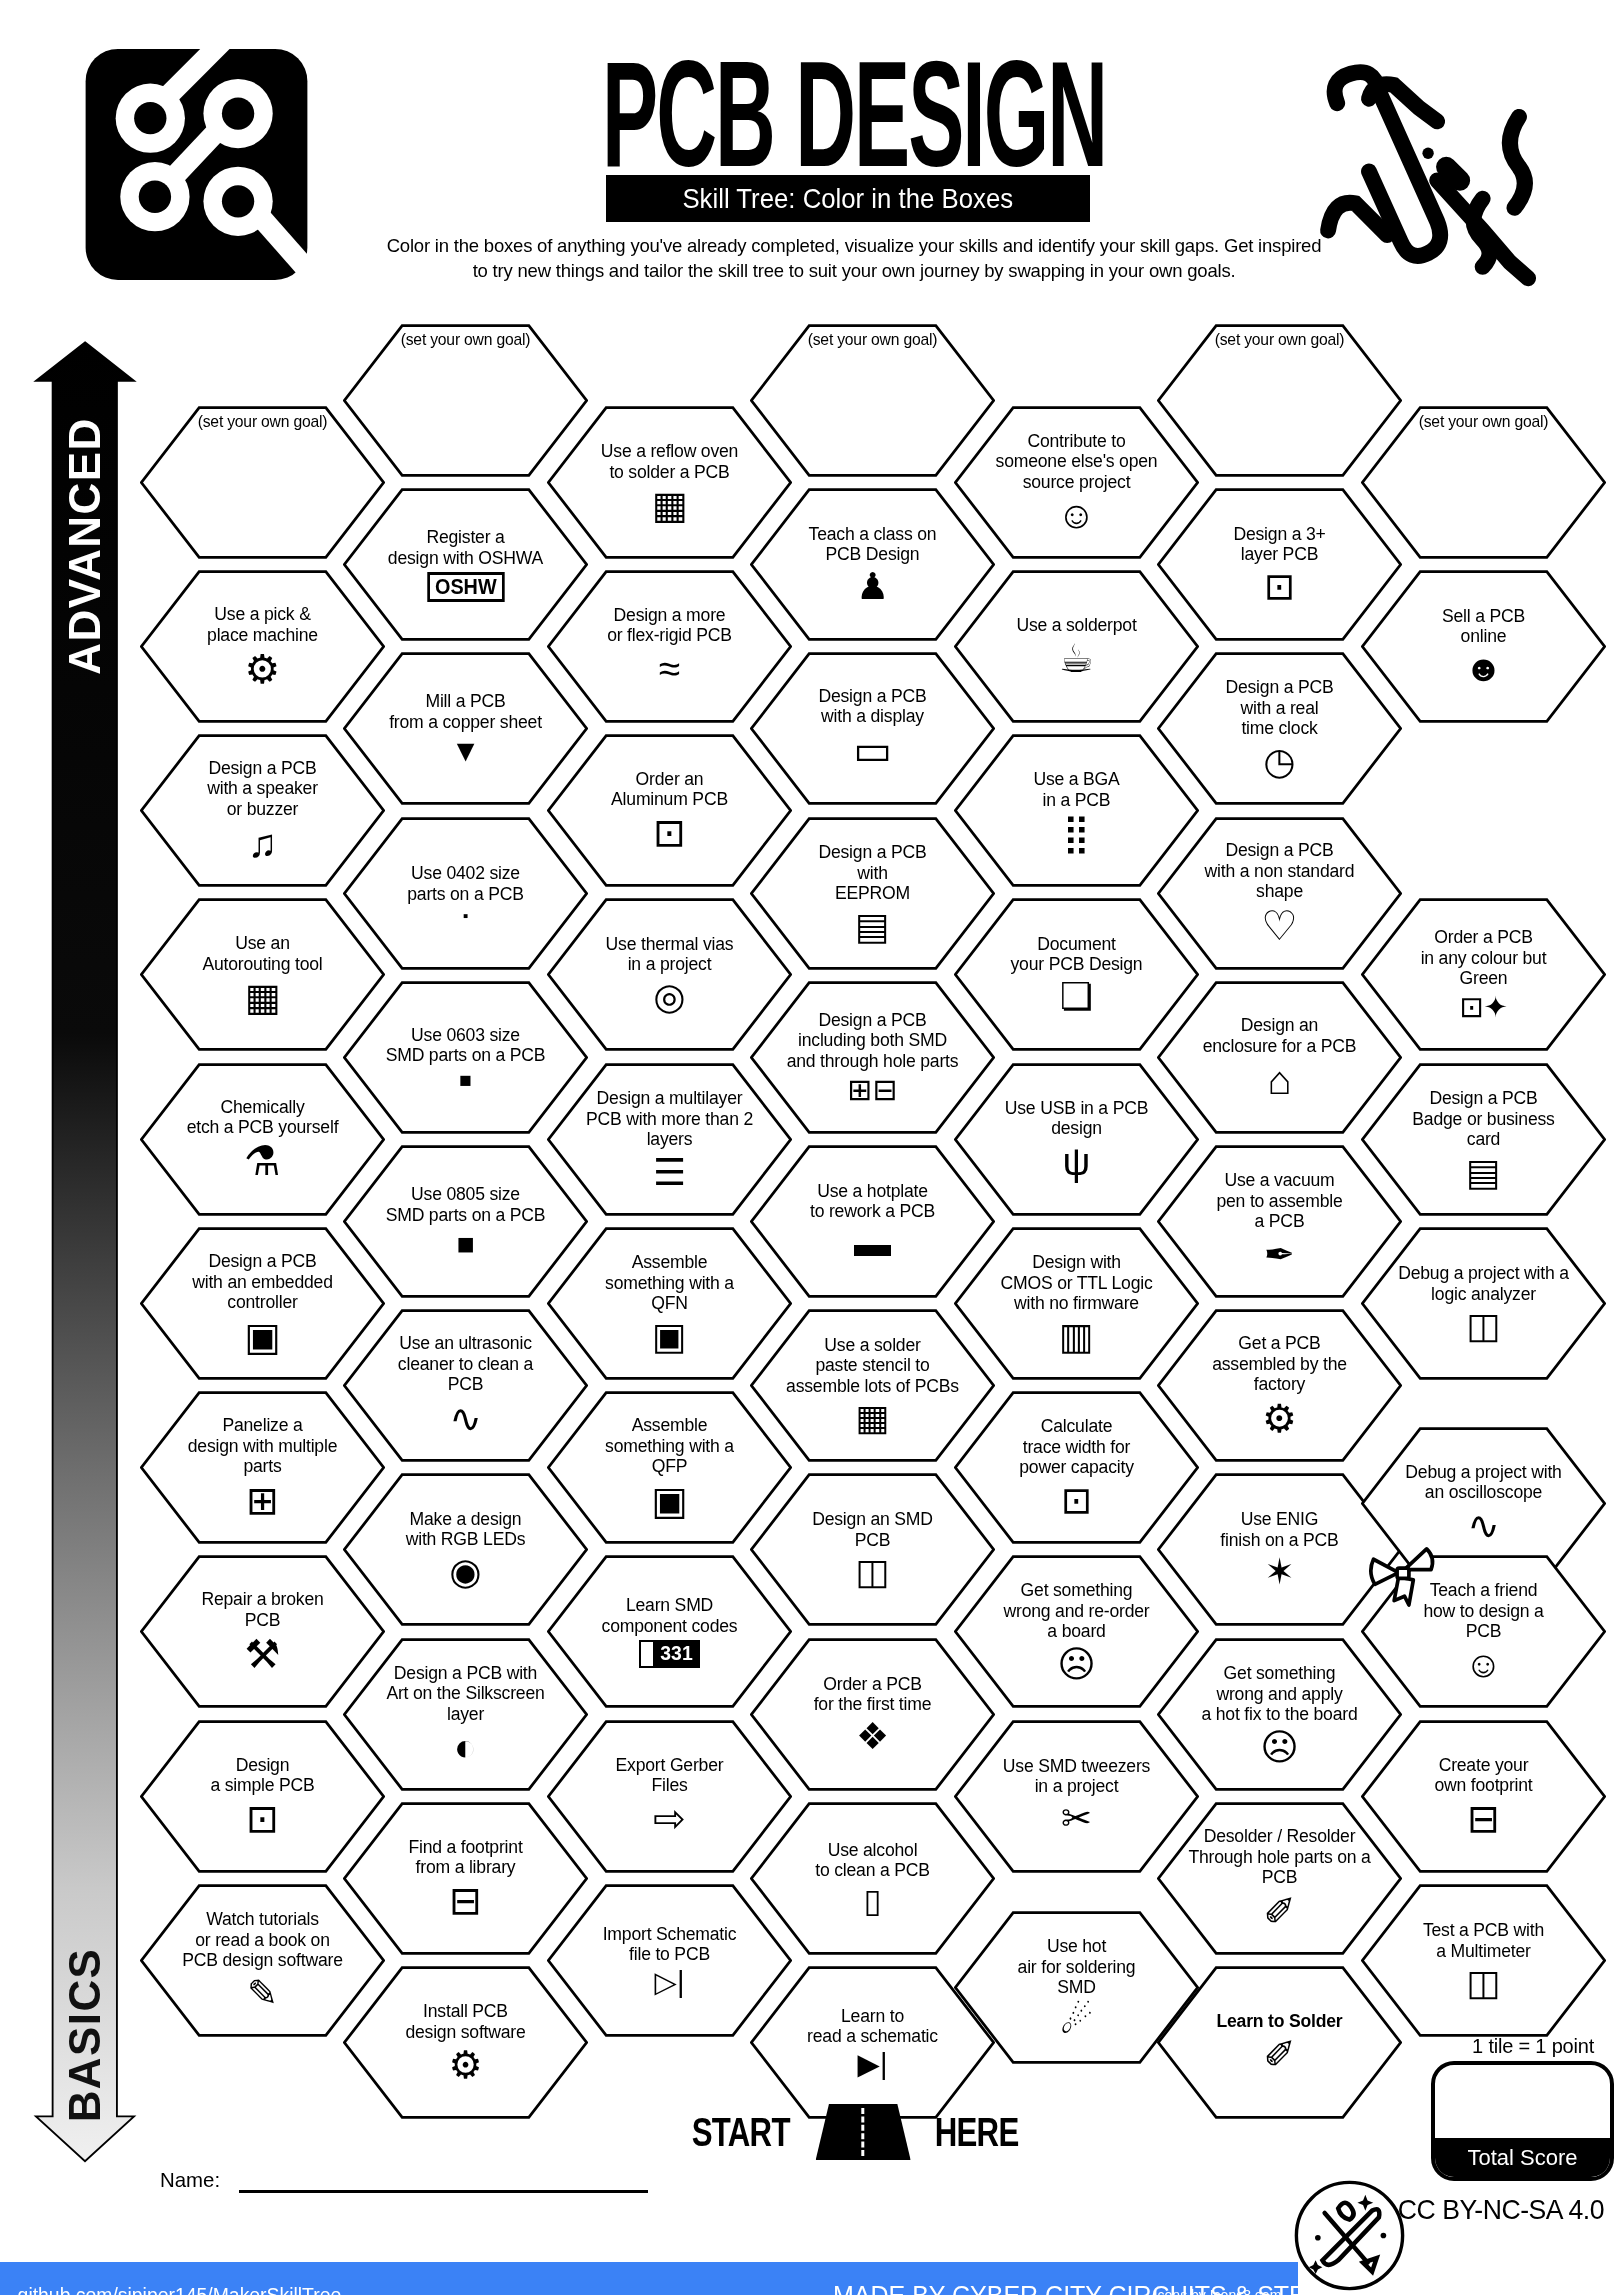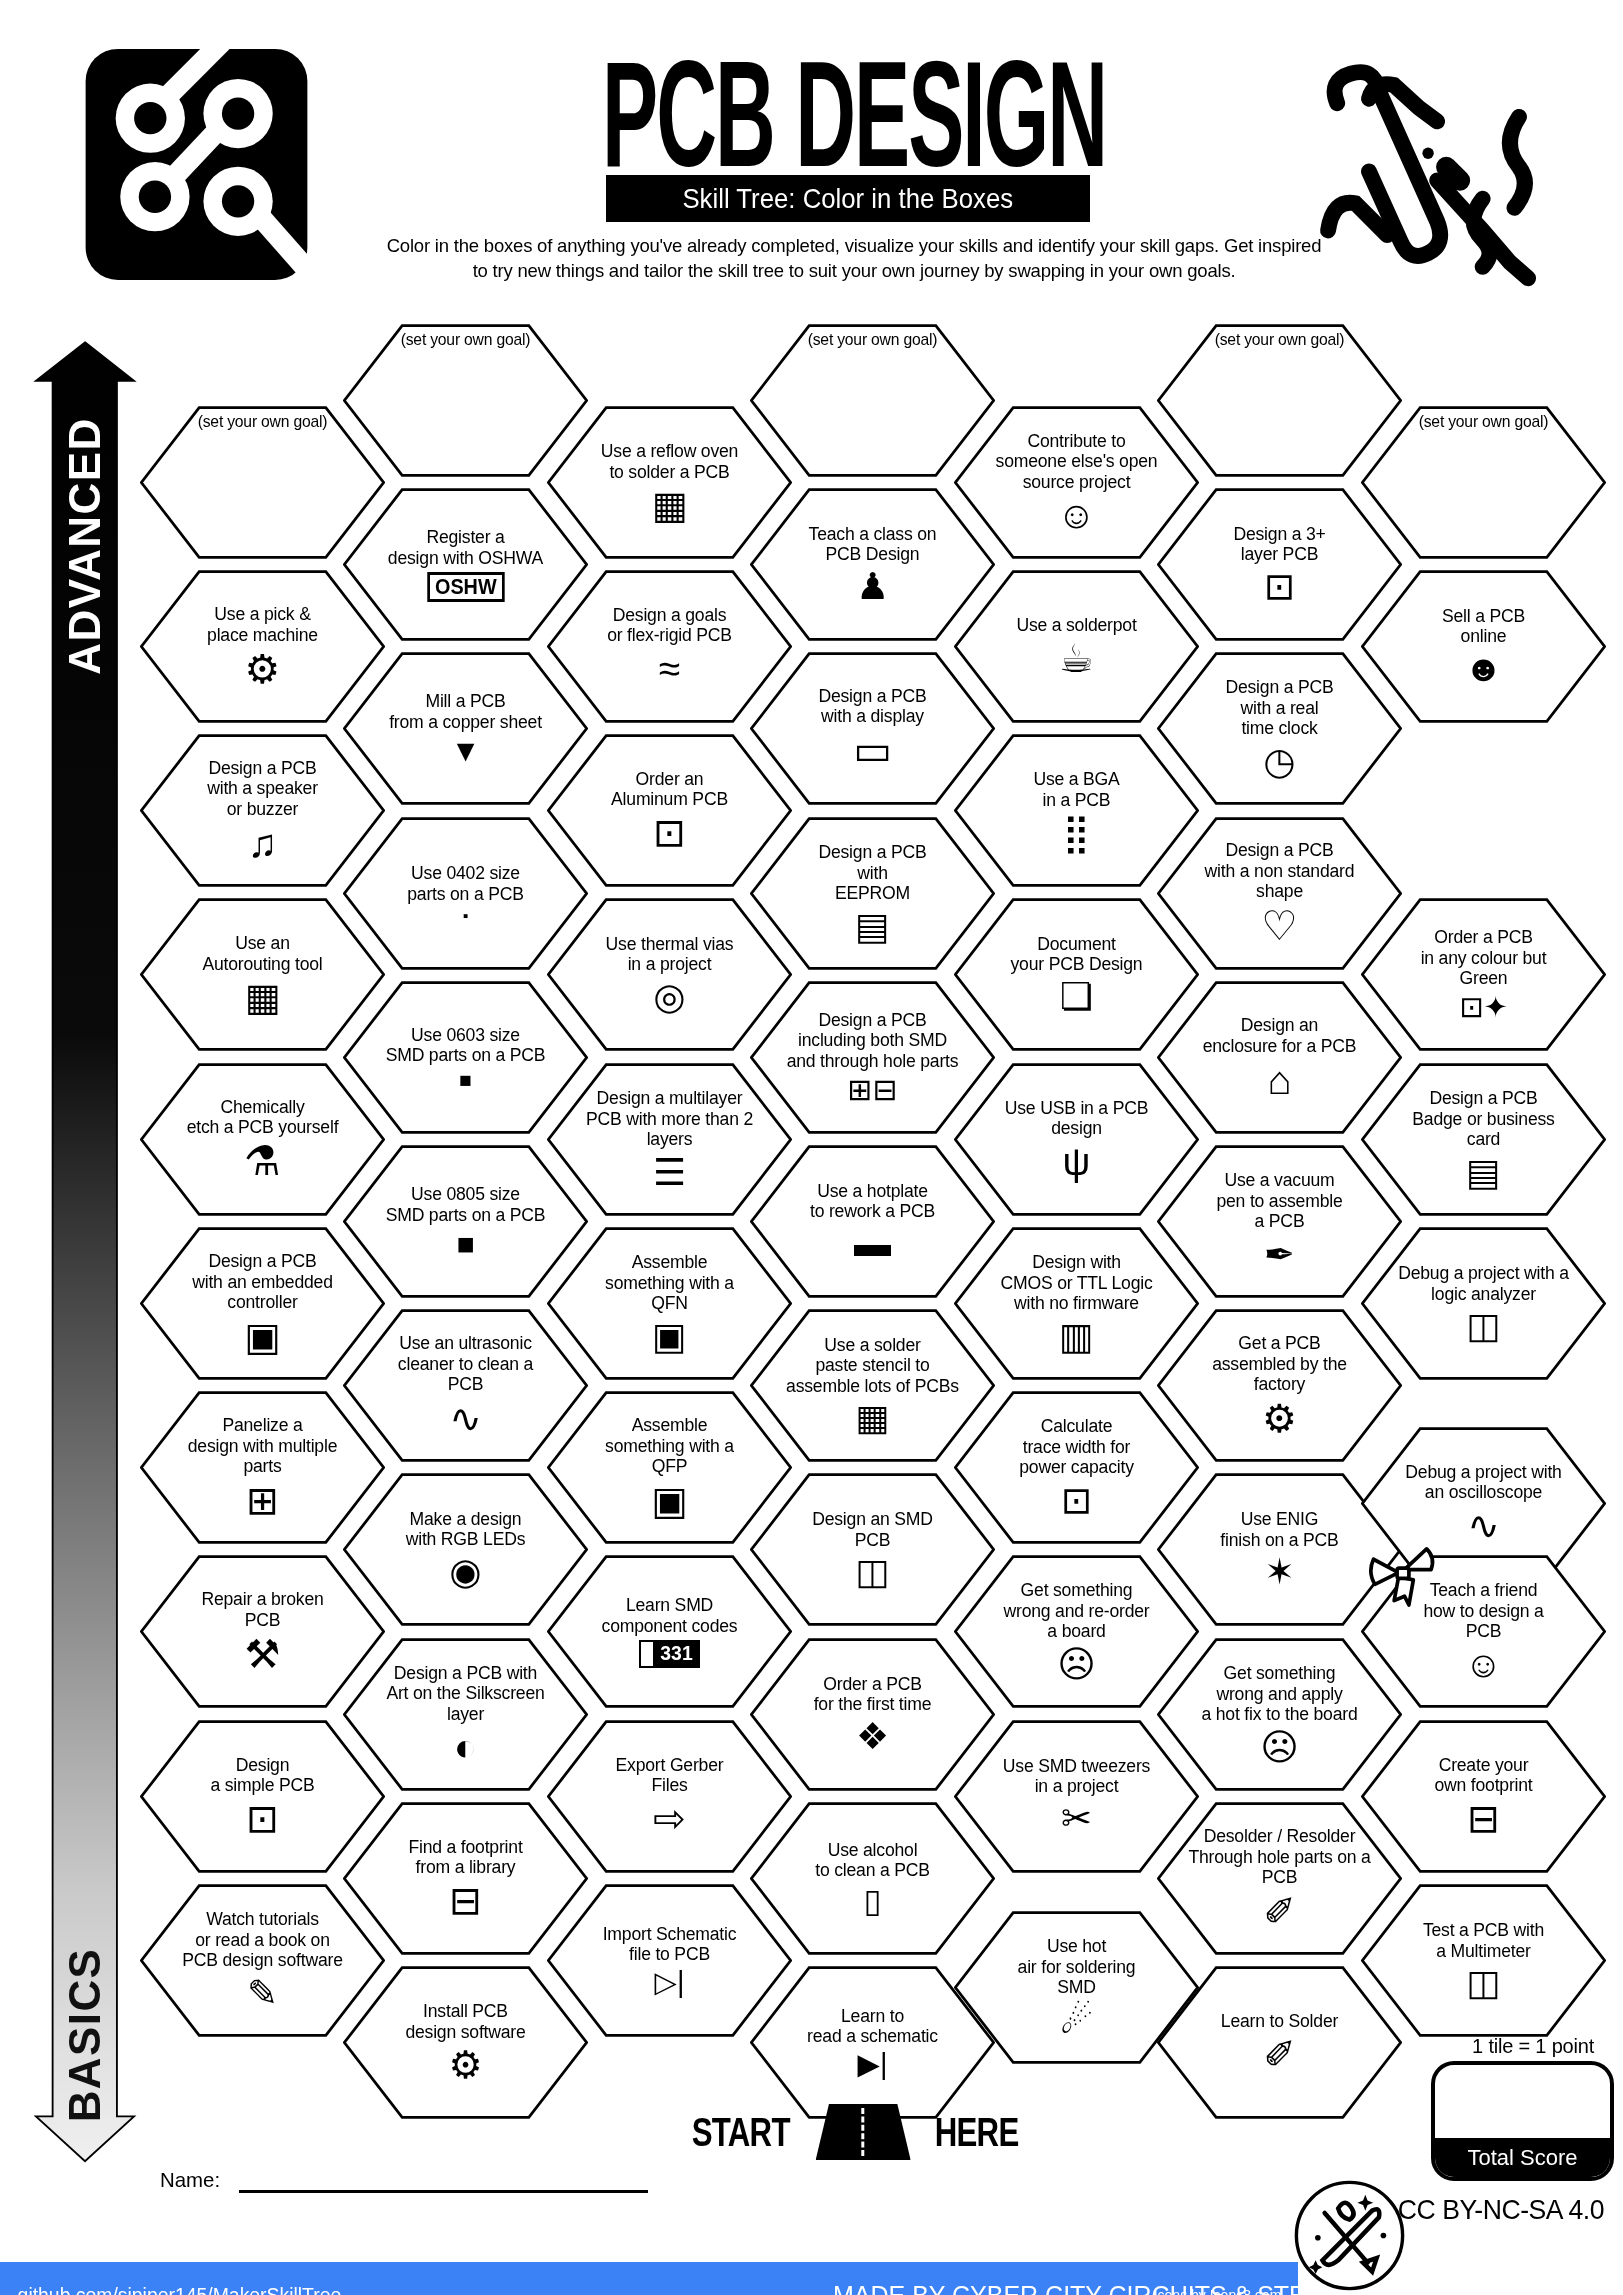--- a/index.html
+++ b/index.html
@@ -358,21 +358,21 @@
         <div class="t-label">Use a reflow oven
 to solder a PCB</div>
         <div class="t-icon" style="font-size: 38px;">▦</div>
       </div>
     </div>
     <div class="hex" style="left: 547px; top: 570px;">
       <svg width="245" height="153" viewBox="0 0 530 330">
         <polygon points="128,3 402,3 527,165 402,327 128,327 3,165" fill="#fff" stroke="#000" stroke-width="6"></polygon>
       </svg>
       <div class="hex-inner">
-        <div class="t-label">Design a goals
+        <div class="t-label">Design a more
 or flex-rigid PCB</div>
         <div class="t-icon" style="font-size: 39px;">≈</div>
       </div>
     </div>
     <div class="hex" style="left: 547px; top: 734px;">
       <svg width="245" height="153" viewBox="0 0 530 330">
         <polygon points="128,3 402,3 527,165 402,327 128,327 3,165" fill="#fff" stroke="#000" stroke-width="6"></polygon>
       </svg>
       <div class="hex-inner">
         <div class="t-label">Order an
@@ -768,21 +768,21 @@
       <svg width="245" height="153" viewBox="0 0 530 330">
         <polygon points="128,3 402,3 527,165 402,327 128,327 3,165" fill="#fff" stroke="#000" stroke-width="6"></polygon>
       </svg>
       <div class="hex-inner">
         <div class="t-label">Desolder / Resolder
 Through hole parts on a
 PCB</div>
         <div class="t-icon" style="font-size: 39px;">✐</div>
       </div>
     </div>
-    <div class="hex" style="left: 1157px; top: 1966px;">
+    <div class="hex" style="left: 1157px; top: 1966px; font-weight: bold;">
       <svg width="245" height="153" viewBox="0 0 530 330">
         <polygon points="128,3 402,3 527,165 402,327 128,327 3,165" fill="#fff" stroke="#000" stroke-width="6"></polygon>
       </svg>
       <div class="hex-inner">
         <div class="t-label">Learn to Solder</div>
         <div class="t-icon" style="font-size: 39px;">✐</div>
       </div>
     </div>
     <div class="hex" style="left: 1361px; top: 406px;">
       <svg width="245" height="153" viewBox="0 0 530 330">

